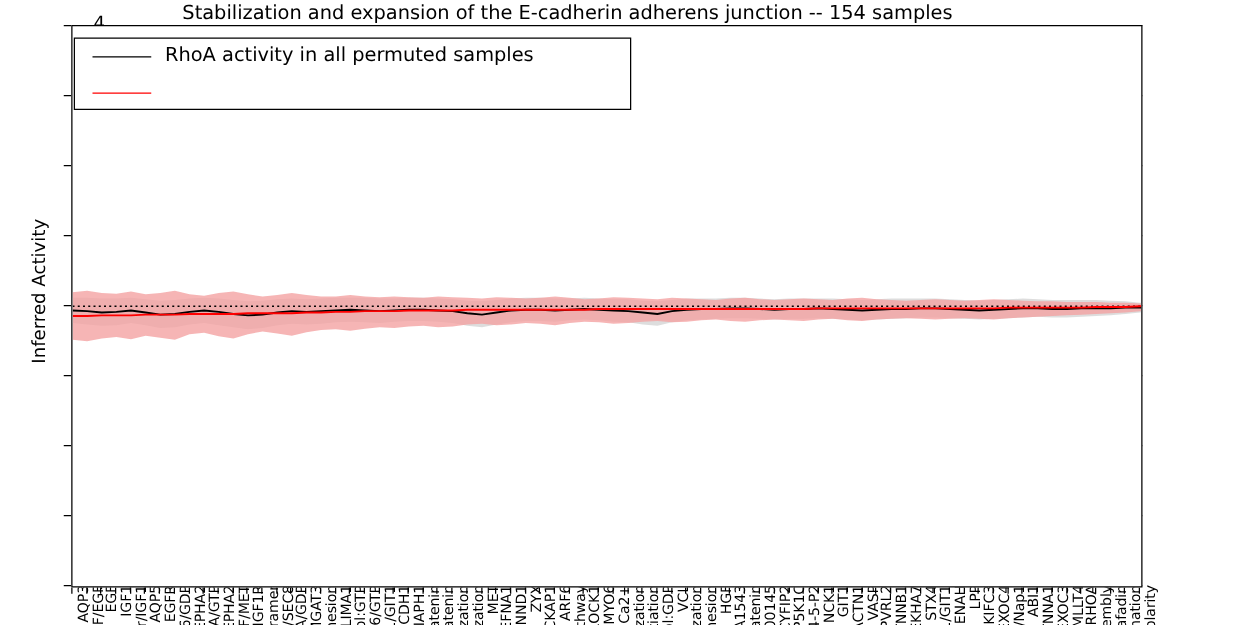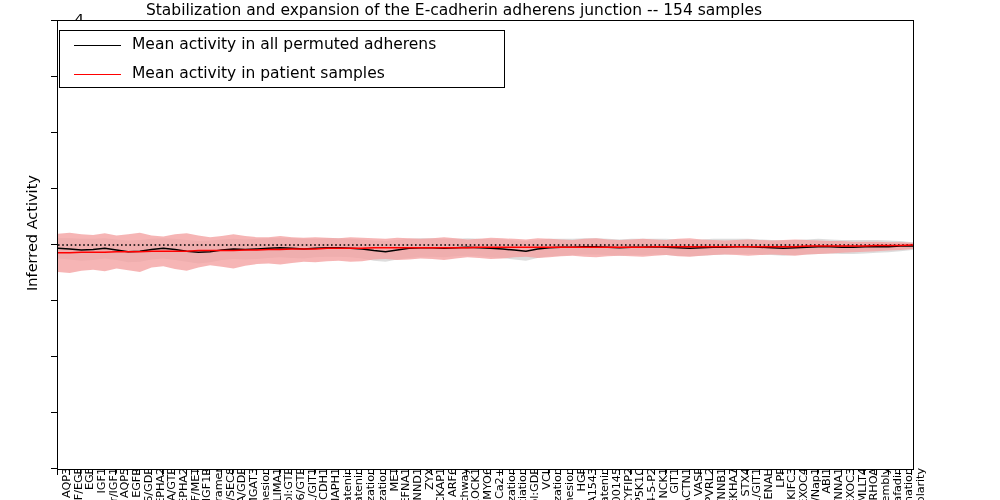--- a/index.html
+++ b/index.html
@@ -332,21 +332,20 @@
         <path d="M0.00 250.88 L11.70 252.00 L23.40 249.76 L35.10 248.64 L46.79 250.32 L58.49 247.52 L70.19 249.20 L81.89 250.88 L93.59 246.40 L105.29 245.28 L116.99 248.08 L128.68 249.76 L140.38 246.40 L152.08 244.16 L163.78 245.84 L175.48 247.52 L187.18 244.72 L198.88 243.04 L210.58 242.48 L222.27 243.60 L233.97 241.92 L245.67 240.80 L257.37 241.36 L269.07 240.24 L280.77 239.68 L292.47 240.80 L304.16 240.24 L315.86 238.56 L327.56 238.00 L339.26 239.12 L350.96 238.56 L362.66 237.44 L374.36 238.00 L386.05 239.12 L397.75 237.44 L409.45 236.32 L421.15 236.88 L432.85 238.00 L444.55 237.44 L456.25 236.32 L467.95 235.76 L479.64 236.88 L491.34 236.32 L503.04 235.20 L514.74 234.64 L526.44 235.76 L538.14 236.32 L549.84 235.20 L561.53 234.64 L573.23 235.20 L584.93 235.76 L596.63 234.64 L608.33 234.08 L620.03 235.20 L631.73 235.76 L643.42 234.64 L655.12 234.08 L666.82 233.52 L678.52 234.08 L690.22 234.64 L701.92 234.08 L713.62 233.52 L725.32 234.08 L737.01 234.64 L748.71 233.52 L760.41 232.96 L772.11 232.40 L783.81 231.84 L795.51 231.28 L807.21 230.72 L818.90 230.16 L830.60 229.60 L842.30 229.04 L854.00 227.92 L865.70 226.80 L865.70 221.76 L854.00 221.76 L842.30 221.20 L830.60 221.20 L818.90 220.64 L807.21 220.64 L795.51 220.64 L783.81 220.08 L772.11 220.08 L760.41 219.52 L748.71 218.96 L737.01 218.40 L725.32 218.96 L713.62 219.52 L701.92 218.96 L690.22 218.40 L678.52 218.96 L666.82 219.52 L655.12 218.96 L643.42 218.40 L631.73 217.28 L620.03 217.84 L608.33 218.96 L596.63 218.40 L584.93 217.84 L573.23 218.40 L561.53 218.96 L549.84 218.40 L538.14 217.28 L526.44 217.84 L514.74 218.96 L503.04 218.40 L491.34 217.84 L479.64 217.28 L467.95 218.40 L456.25 217.84 L444.55 217.28 L432.85 216.72 L421.15 217.84 L409.45 218.40 L397.75 217.28 L386.05 216.16 L374.36 217.28 L362.66 217.84 L350.96 217.28 L339.26 216.72 L327.56 217.84 L315.86 217.28 L304.16 216.72 L292.47 216.16 L280.77 217.28 L269.07 216.72 L257.37 216.16 L245.67 216.72 L233.97 216.16 L222.27 215.04 L210.58 216.16 L198.88 216.16 L187.18 215.04 L175.48 213.36 L163.78 215.04 L152.08 216.16 L140.38 214.48 L128.68 212.24 L116.99 213.36 L105.29 215.60 L93.59 214.48 L81.89 211.68 L70.19 213.36 L58.49 214.48 L46.79 212.24 L35.10 213.92 L23.40 213.36 L11.70 211.68 L0.00 212.80 Z" fill="#f4a0a0" fill-opacity="0.78" stroke="none"></path>
         <line x1="0" y1="224" x2="855" y2="224" stroke="#000" stroke-width="1.3" stroke-dasharray="1.6 2.6"></line>
         <path d="M0.00 227.36 L11.70 227.92 L23.40 229.04 L35.10 228.48 L46.79 227.36 L58.49 229.04 L70.19 230.72 L81.89 230.16 L93.59 228.48 L105.29 227.36 L116.99 228.48 L128.68 230.16 L140.38 231.28 L152.08 230.72 L163.78 229.04 L175.48 227.92 L187.18 228.48 L198.88 227.92 L210.58 227.36 L222.27 226.80 L233.97 227.36 L245.67 227.92 L257.37 227.36 L269.07 226.80 L280.77 226.80 L292.47 227.36 L304.16 227.92 L315.86 229.60 L327.56 230.72 L339.26 229.04 L350.96 227.36 L362.66 226.80 L374.36 226.80 L386.05 227.36 L397.75 226.80 L409.45 226.24 L421.15 226.80 L432.85 227.36 L444.55 227.92 L456.25 229.04 L467.95 230.16 L479.64 227.92 L491.34 226.80 L503.04 226.24 L514.74 226.24 L526.44 225.68 L538.14 225.68 L549.84 226.24 L561.53 226.80 L573.23 226.24 L584.93 226.24 L596.63 225.68 L608.33 226.24 L620.03 226.80 L631.73 227.36 L643.42 226.80 L655.12 226.24 L666.82 226.24 L678.52 225.68 L690.22 225.68 L701.92 226.24 L713.62 226.80 L725.32 227.36 L737.01 226.80 L748.71 226.24 L760.41 225.68 L772.11 225.68 L783.81 226.24 L795.51 226.24 L807.21 225.68 L818.90 225.68 L830.60 225.68 L842.30 225.12 L854.00 225.12 L865.70 225.12" fill="none" stroke="#000000" stroke-width="1.5"></path>
         <path d="M0.00 231.84 L11.70 231.84 L23.40 231.28 L35.10 231.28 L46.79 231.28 L58.49 230.72 L70.19 230.72 L81.89 230.72 L93.59 230.16 L105.29 230.16 L116.99 230.16 L128.68 230.16 L140.38 229.60 L152.08 229.60 L163.78 229.60 L175.48 229.60 L187.18 229.04 L198.88 229.04 L210.58 228.48 L222.27 228.48 L233.97 227.92 L245.67 227.92 L257.37 227.92 L269.07 227.36 L280.77 227.36 L292.47 227.36 L304.16 227.36 L315.86 226.80 L327.56 226.80 L339.26 226.80 L350.96 226.80 L362.66 226.80 L374.36 226.80 L386.05 226.80 L397.75 226.80 L409.45 226.80 L421.15 226.24 L432.85 226.24 L444.55 226.24 L456.25 226.24 L467.95 226.24 L479.64 226.24 L491.34 226.24 L503.04 226.24 L514.74 226.24 L526.44 226.24 L538.14 226.24 L549.84 226.24 L561.53 226.24 L573.23 226.24 L584.93 226.24 L596.63 225.68 L608.33 225.68 L620.03 225.68 L631.73 225.68 L643.42 225.68 L655.12 225.68 L666.82 225.68 L678.52 225.68 L690.22 225.68 L701.92 225.68 L713.62 225.68 L725.32 225.68 L737.01 225.68 L748.71 225.12 L760.41 225.12 L772.11 225.12 L783.81 225.12 L795.51 225.12 L807.21 225.12 L818.90 224.56 L830.60 224.56 L842.30 224.56 L854.00 224.00 L865.70 223.44" fill="none" stroke="#ff0000" stroke-width="1.5"></path>
       </svg>
   </div>
 
   <div id="legend">
       <div class="legend-row" style="top: 0px;">
         <div class="legend-line" style="border-top: 1.6px solid rgb(0, 0, 0);"></div>
-        <div class="legend-text">Mean activity in all permuted adherens</div>
+        <div class="legend-text">RhoA activity in all permuted samples</div>
       </div>
       <div class="legend-row" style="top: 29px;">
         <div class="legend-line" style="border-top: 1.6px solid rgb(255, 0, 0);"></div>
-        <div class="legend-text">Mean activity in patient samples</div>
       </div>
     </div>
 
 </div>
 
 </body></html>

